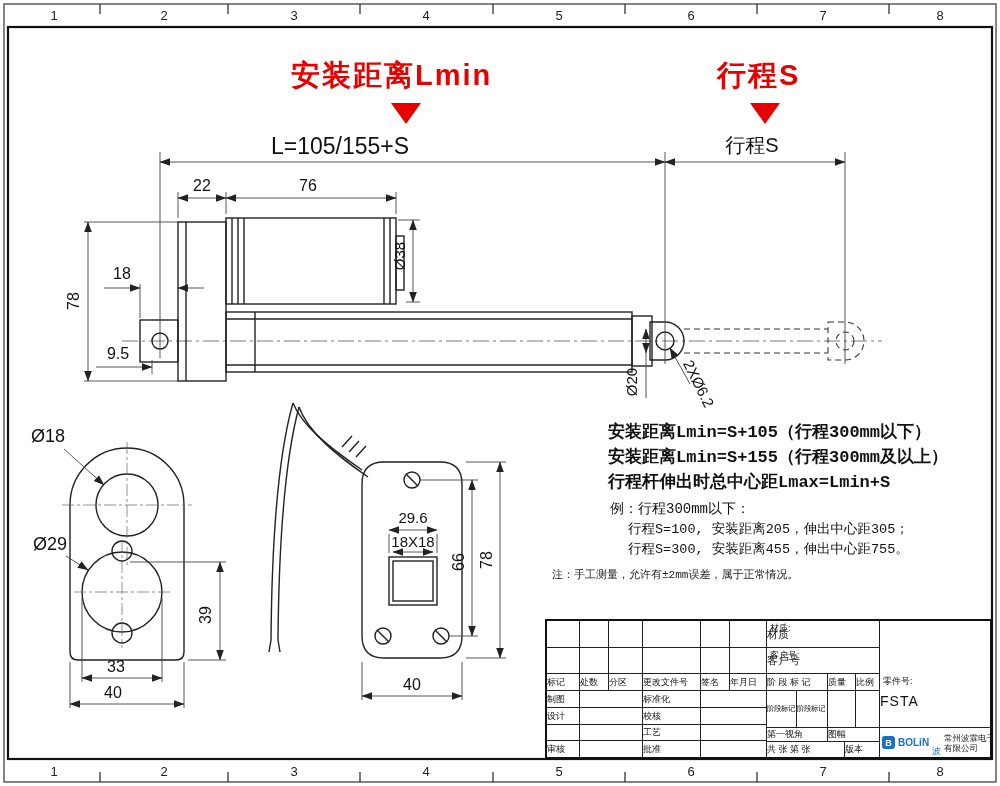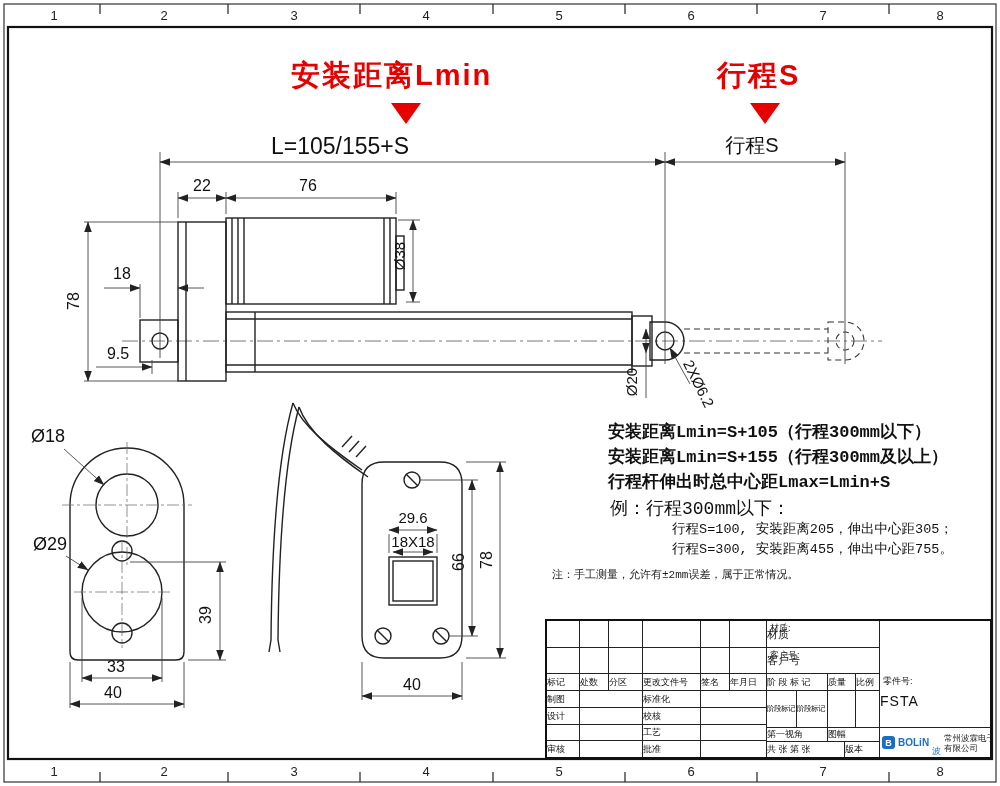--- a/index.html
+++ b/index.html
@@ -20,22 +20,22 @@
   .cl2{stroke:#666;stroke-width:0.7;stroke-dasharray:12 3 3 3;}
   .dash line,.dash path,.dash circle{stroke:#333;stroke-width:1.1;fill:none;stroke-dasharray:6 4;}
   .frame line{stroke:#222;stroke-width:1.2;}
 
   .rn{position:absolute;font-size:13px;color:#222;transform:translateX(-50%);}
   .red-callout{position:absolute;color:#e60000;font-weight:700;font-size:29px;letter-spacing:2px;white-space:nowrap;}
 
   .notes{position:absolute;left:552px;top:420px;width:445px;font-family:Liberation Mono, monospace;}
   .nl{white-space:nowrap;}
   .nl.b{font-size:17px;font-weight:700;padding-left:56px;line-height:25px;}
-  .nl.m{font-size:18px;padding-left:58px;line-height:21px;margin-top:4px;}
-  .nl.s{font-size:13.5px;padding-left:76px;line-height:20px;text-align:center;}
+  .nl.m{font-size:14px;padding-left:58px;line-height:21px;margin-top:4px;}
+  .nl.s{font-size:13.5px;padding-left:76px;line-height:20px;}
   .nl.tiny{font-size:11px;padding-left:0;margin-top:7px;color:#222;}
 
   .tb{position:absolute;left:545px;top:619px;width:447px;height:140px;border:2px solid #111;
       box-sizing:border-box;background:#fff;}
   .cell{position:absolute;border-right:1px solid #222;border-bottom:1px solid #222;box-sizing:border-box;
         display:flex;align-items:center;justify-content:flex-start;overflow:hidden;font-size:9px;}
   .cell.nr{border-right:none;}
   .cell.nb{border-bottom:none;}
   .cell .corner{position:absolute;top:1px;left:3px;font-size:9px;color:#111;}
   .cell .val{font-size:11px;}

